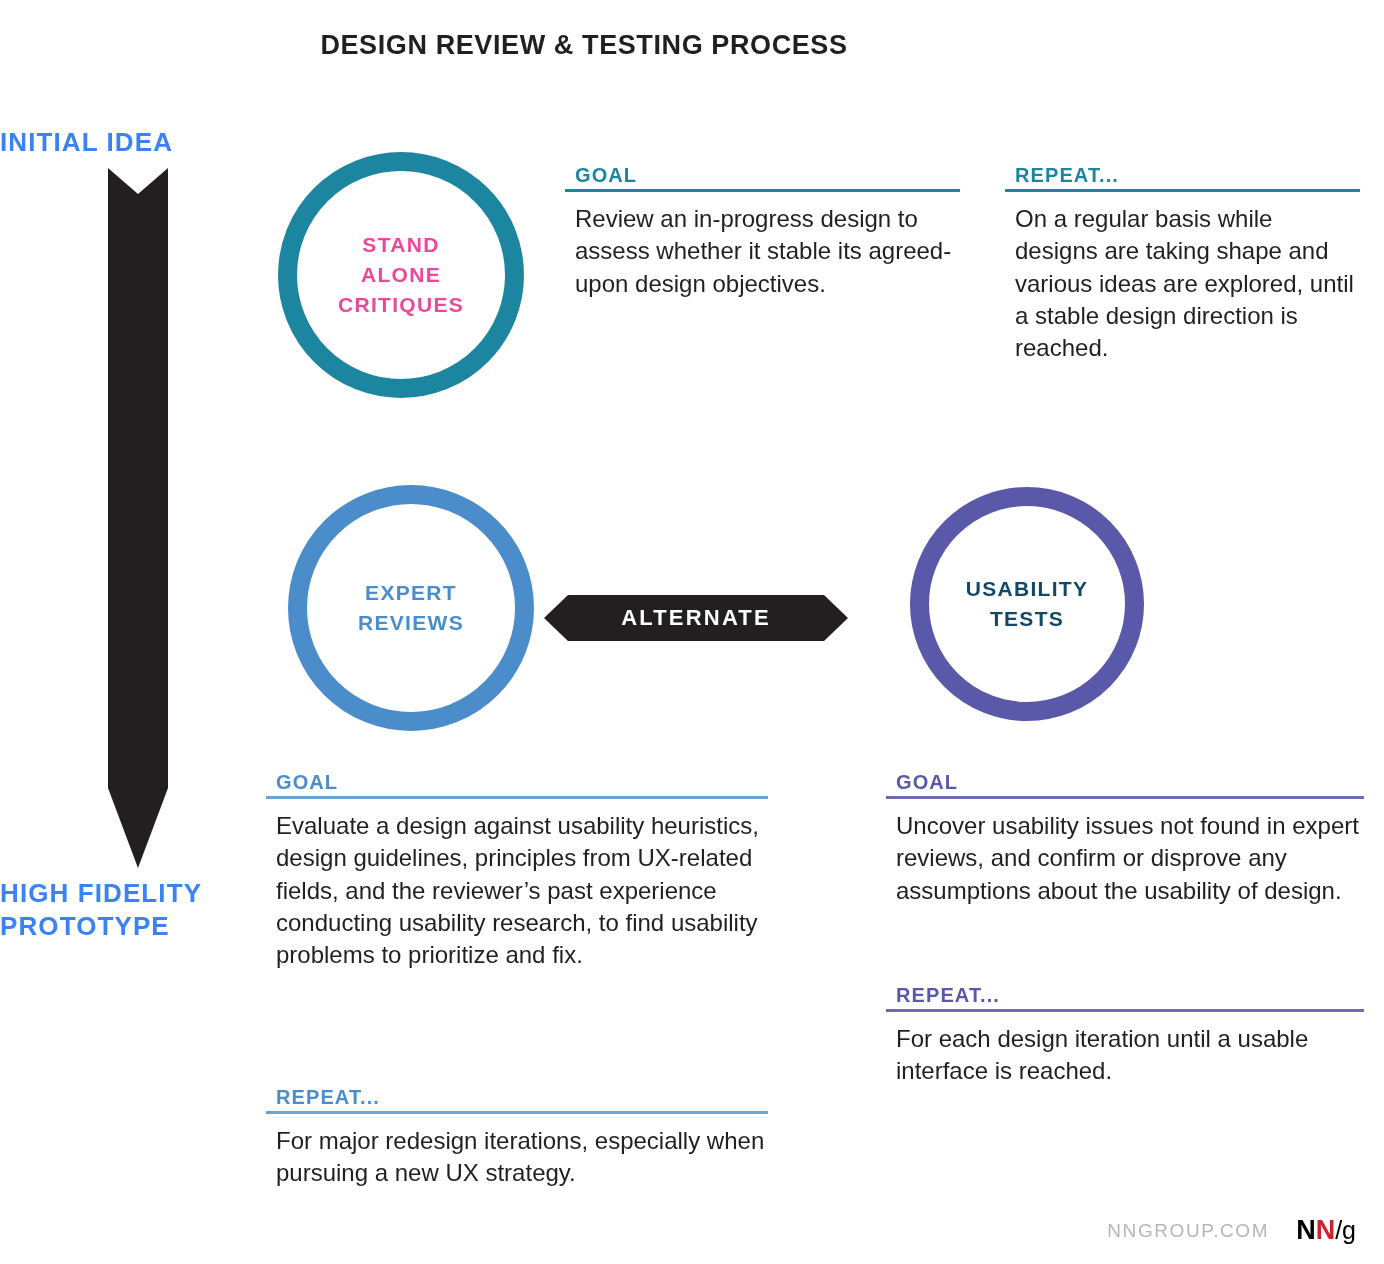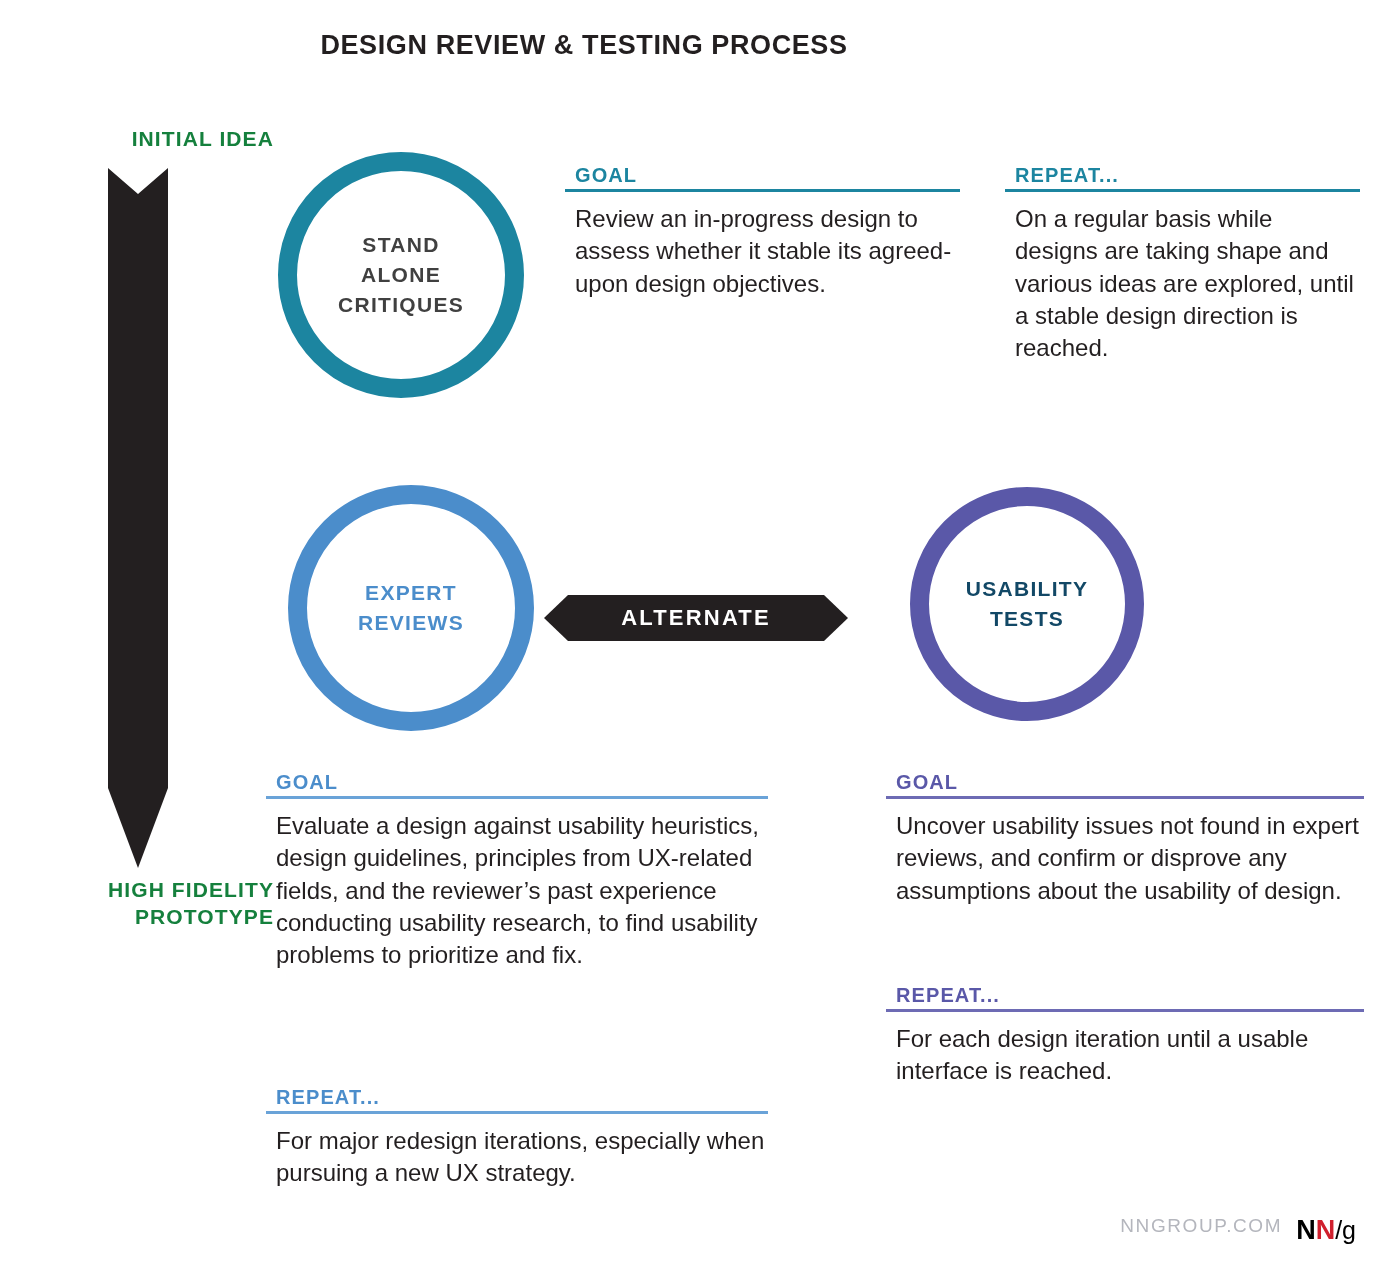--- a/index.html
+++ b/index.html
@@ -28,25 +28,25 @@
     text-align: center;
     font-size: 27px;
     font-weight: bold;
     letter-spacing: 0.6px;
     color: #231f20;
   }
 
   
   .axis-label {
     position: absolute;
-    font-size: 21px;
+    font-size: 26px;
     font-weight: bold;
     letter-spacing: 1.1px;
-    color: #15803d;
-    text-align: right;
+    color: #3b82f6;
+    text-align: left;
     line-height: 1.28;
   }
   #initial-idea-label { top: 126px; left: 0px; width: 274px; }
   #high-fidelity-label { top: 877px; left: 0px; width: 274px; }
 
   .timeline-arrow {
     position: absolute;
     top: 168px;
     left: 108px;
     width: 60px;
@@ -67,21 +67,21 @@
     font-size: 21px;
     font-weight: bold;
     letter-spacing: 1.3px;
     line-height: 1.44;
   }
   #circle-standalone {
     top: 152px; left: 278px;
     width: 246px; height: 246px;
     border: 19px solid #1c85a0;
   }
-  #circle-standalone .circle-label { color: #404040; }
+  #circle-standalone .circle-label { color: #ec4899; }
 
   #circle-expert {
     top: 485px; left: 288px;
     width: 246px; height: 246px;
     border: 19px solid #4b8dcb;
   }
   #circle-expert .circle-label { color: #4b8dcb; }
 
   #circle-usability {
     top: 487px; left: 910px;
@@ -145,22 +145,22 @@
   
   #block-ut-goal    { top: 771px; left: 886px; width: 478px; }
   #block-ut-repeat  { top: 984px; left: 886px; width: 478px; }
 
   
   #footer {
     position: absolute;
     right: 28px;
     bottom: 18px;
     display: flex;
-    align-items: flex-start;
-    gap: 14px;
+    align-items: center;
+    gap: 27px;
   }
   #footer-url {
     font-size: 19px;
     letter-spacing: 1.6px;
     color: #b4b6bd;
   }
   #footer-logo {
     font-size: 27px;
     font-weight: bold;
     letter-spacing: 0px;

